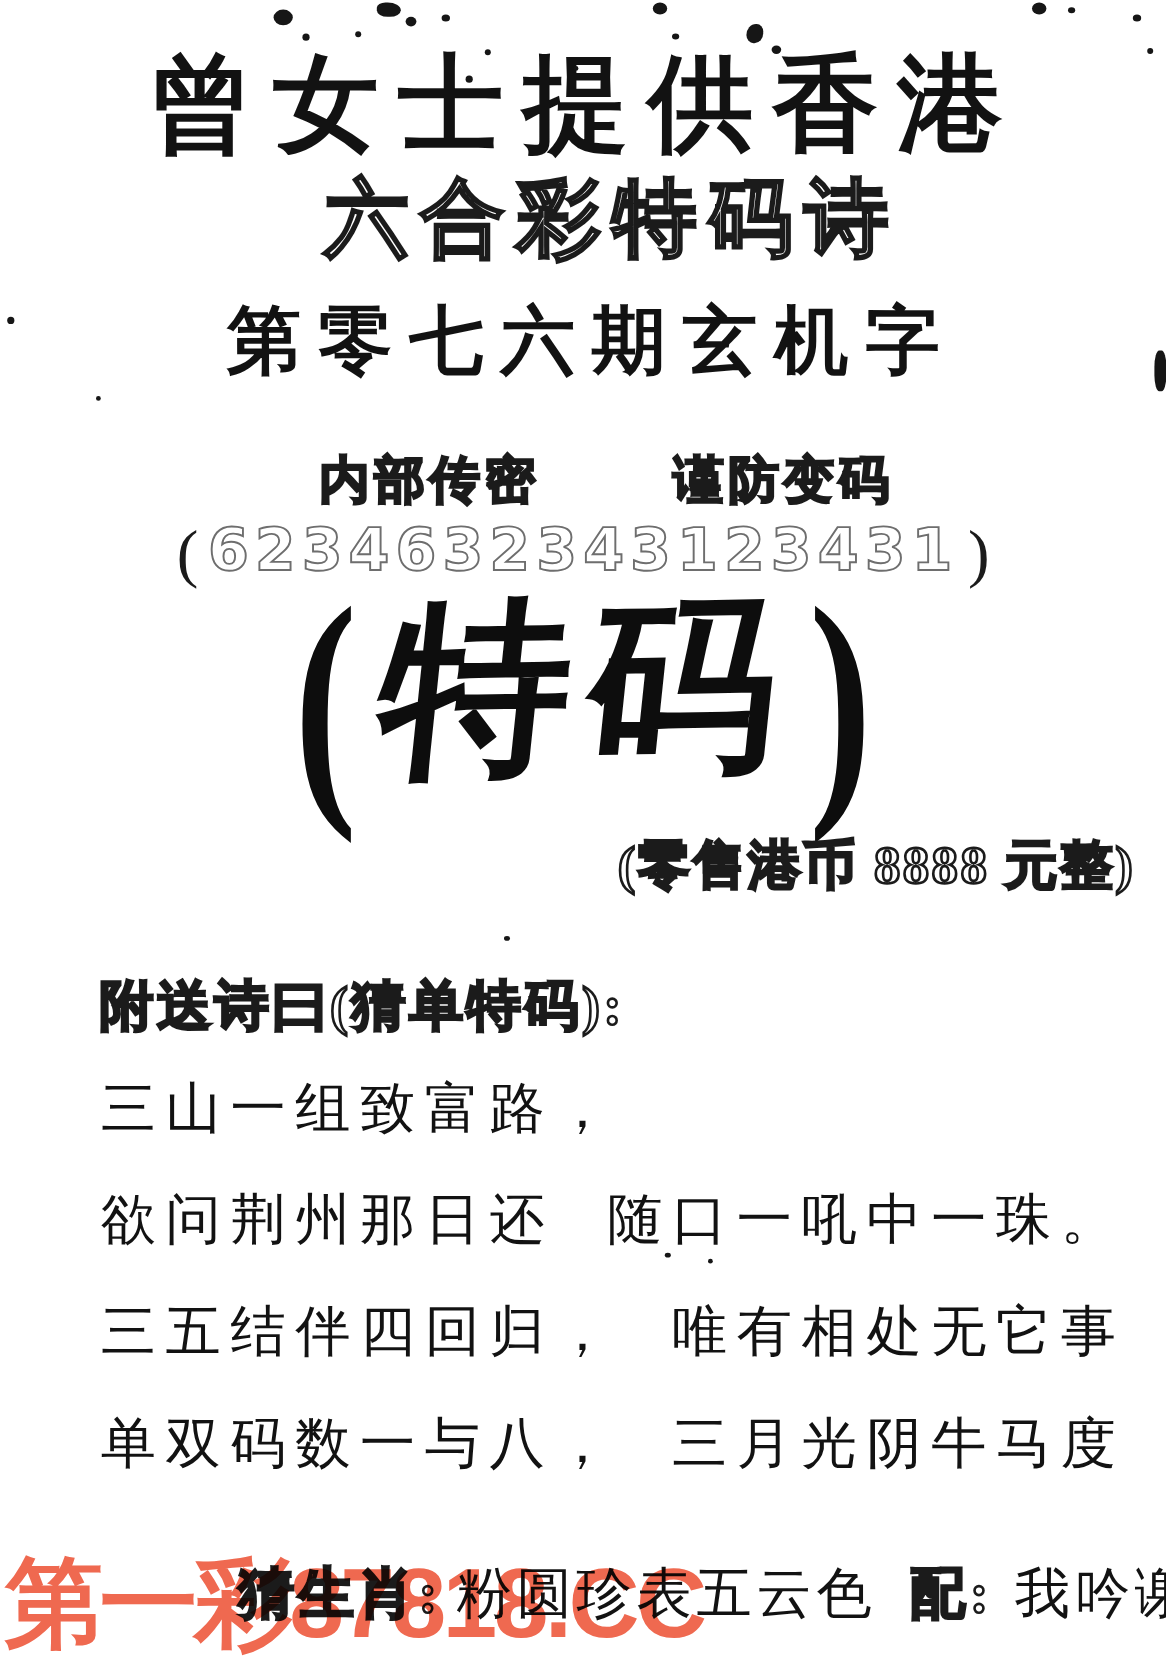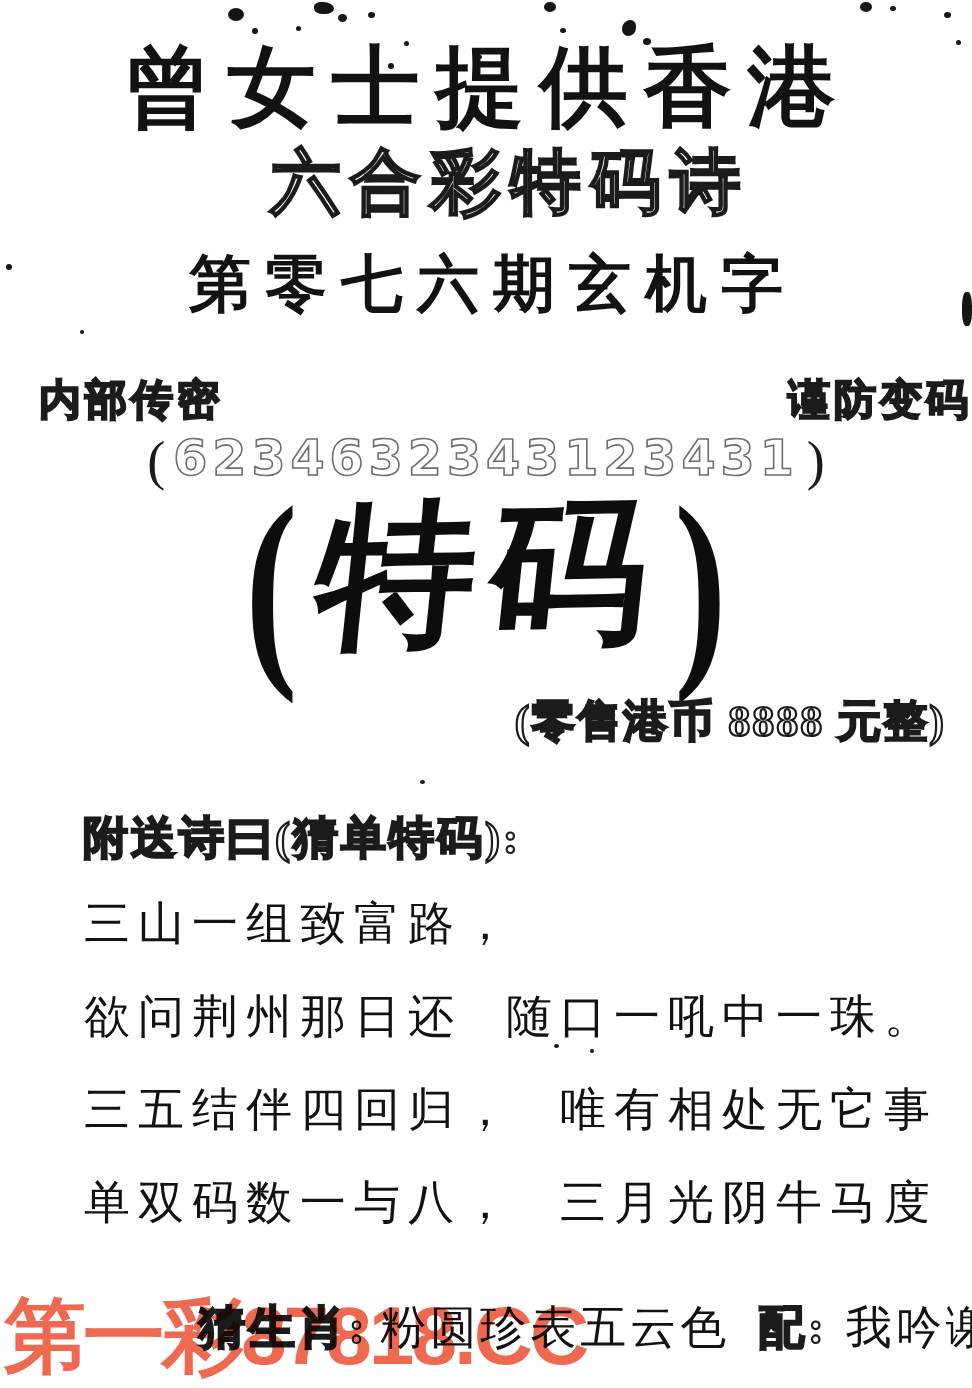--- a/index.html
+++ b/index.html
@@ -46,21 +46,21 @@
     left:0; right:0; top:242px;
     text-align:center;
     font-size:62px; font-weight:600;
     letter-spacing:14px; text-indent:14px;
     white-space:nowrap;
   }
 
   
   .notice {
     left:0; right:0; top:372px;
-    display:flex; justify-content:space-between; gap:72px;
+    display:flex; justify-content:center; gap:72px;
     font-size:42px; letter-spacing:4px;
     white-space:nowrap;
   }
 
   
   .codeline {
     left:0; right:0; top:430px;
     text-align:center; white-space:nowrap;
   }
   .codeline .paren { font-size:54px; font-weight:400; vertical-align:-4px; padding:0 8px; color:#1b1b1b; }

